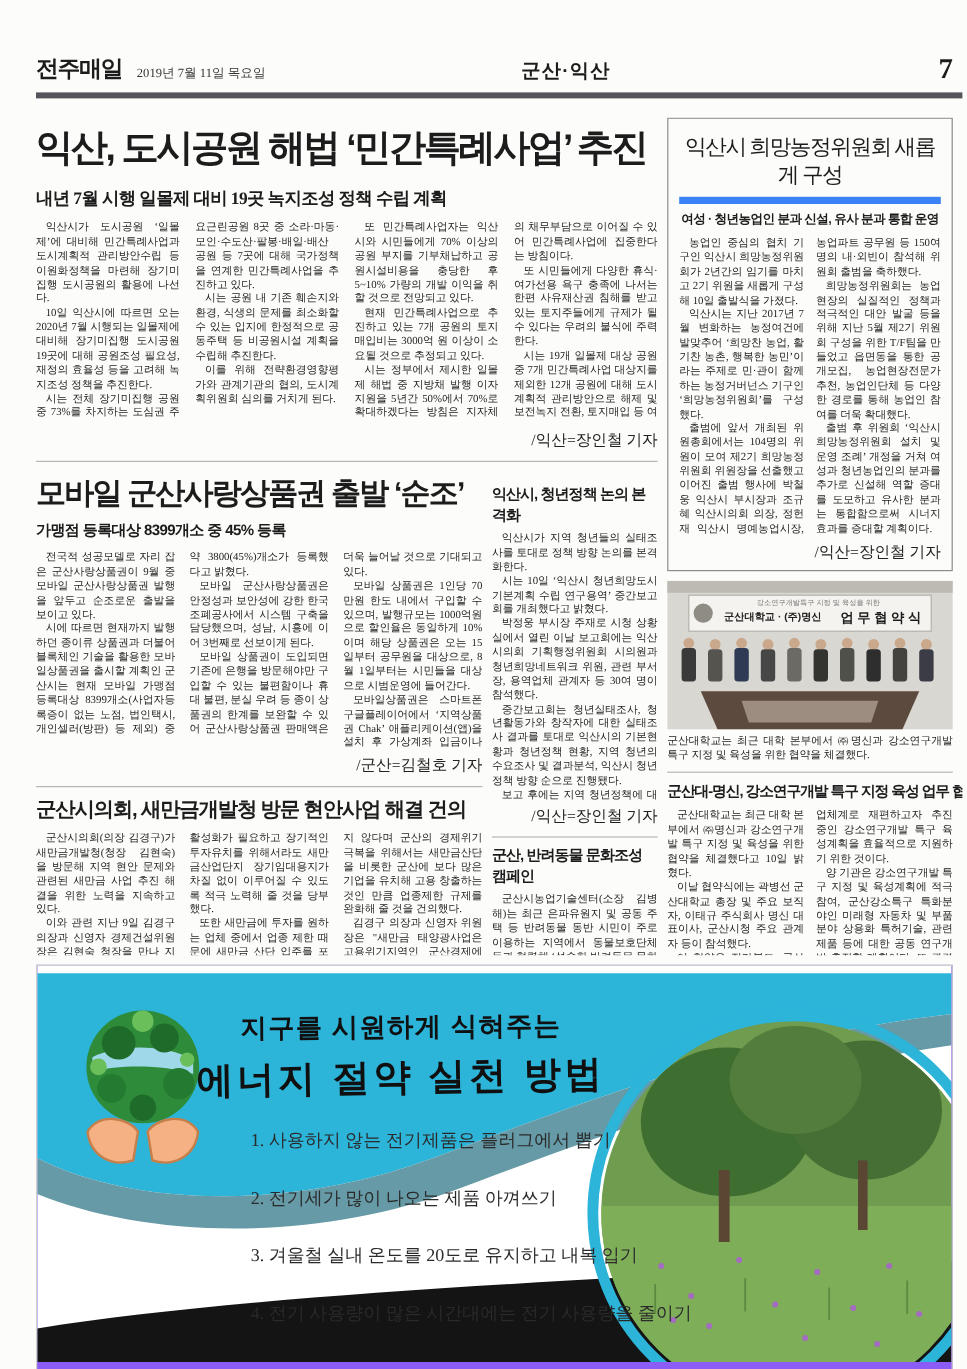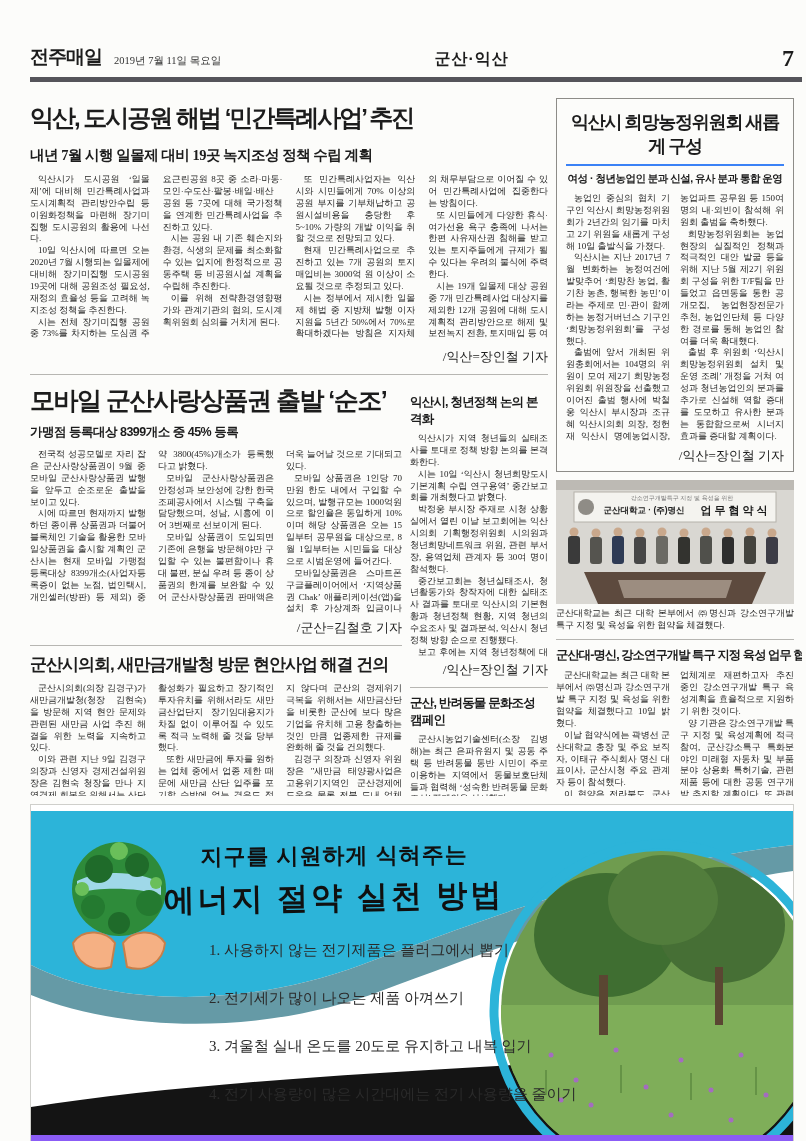--- a/index.html
+++ b/index.html
@@ -19,41 +19,41 @@
   
   .main { display:flex; gap:8px; margin-top:16px; height:698px; overflow:hidden; }
   .col-left { width:518px; }
   .col-right { width:238px; }
   .rule { border:none; border-top:1px solid #b7b6b2; margin:8px 0 7px 0; }
   
   .body-text { font-size:9px; line-height:1.32; text-align:justify; color:#222; overflow:hidden; }
   .body-text p { margin:0; text-indent:0.9em; }
   .byline { text-align:right; font-size:13px; color:#222; margin-top:2px; }
   
-  .lead-headline { font-family:"Liberation Sans", sans-serif; font-weight:900; font-size:24px; letter-spacing:-2px; margin:4px 0 12px 0; }
+  .lead-headline { font-family:"Liberation Sans", sans-serif; font-weight:900; font-size:31px; letter-spacing:-2px; margin:4px 0 12px 0; }
   .lead-subhead { font-size:14.5px; font-weight:bold; margin:2px 0 9px 0; letter-spacing:-0.5px; }
   .lead-body { column-count:4; column-gap:13px; height:172px; }
   
   .rowB { display:flex; gap:8px; }
   .rowB-left { width:372px; }
   .rowB-right { width:138px;margin-top:12px; }
   .mobile-headline { font-family:"Liberation Sans", sans-serif; font-weight:900; font-size:25px; letter-spacing:-1.5px; margin:2px 0 7px 0; }
   .mobile-subhead { font-family:"Liberation Sans", sans-serif; font-weight:bold; font-size:12.5px; letter-spacing:-0.5px; margin:0 0 8px 0; }
   .mobile-body { column-count:3; column-gap:12px; height:168px; }
   
   .council-headline { font-family:"Liberation Sans", sans-serif; font-weight:700; font-size:17px; letter-spacing:-1px; margin:2px 0 7px 0; }
   .council-body { column-count:3; column-gap:12px; height:128px; }
   
   .small-headline { font-family:"Liberation Sans", sans-serif; font-weight:bold; font-size:12.5px; letter-spacing:-0.8px; margin:0 0 5px 0; }
   .youth-body { height:226px; }
   .pet-body { height:128px; }
   
   .hope-box { border:1px solid #8d8c88; padding:9px 9px 6px 9px; }
-  .hope-headline { font-size:18px; font-weight:bold; letter-spacing:-1.2px; text-align:center; margin:2px 0 6px 0; }
-  .hope-subhead { font-family:"Liberation Sans", sans-serif; font-size:10.5px; font-weight:bold; text-align:center; letter-spacing:-0.5px; margin:0 0 7px 0; border-top:2px solid #3b82f6; padding-top:6px; }
+  .hope-headline { font-size:18px; font-weight:normal; letter-spacing:-1.2px; text-align:center; margin:2px 0 6px 0; }
+  .hope-subhead { font-family:"Liberation Sans", sans-serif; font-size:10.5px; font-weight:bold; text-align:center; letter-spacing:-0.5px; margin:0 0 7px 0; border-top:6px solid #3b82f6; padding-top:6px; }
   .hope-body { column-count:2; column-gap:10px; height:252px; }
   
   .photo { margin-top:8px; }
   .photo svg { display:block; }
   .caption { font-size:9px; line-height:1.3; color:#222; margin-top:4px; text-align:justify; }
   .univ-headline { font-family:"Liberation Sans", sans-serif; font-weight:bold; font-size:12.3px; letter-spacing:-0.9px; margin:2px 0 6px 0; white-space:nowrap; }
   .univ-body { column-count:2; column-gap:10px; height:158px; }
   
   .banner { position:relative; width:764px; height:368px; margin-top:8px; border:1px solid #cfcfcb; background:#8b5cf6; overflow:hidden; }
   .banner-bg { position:absolute; left:0; top:0; }

